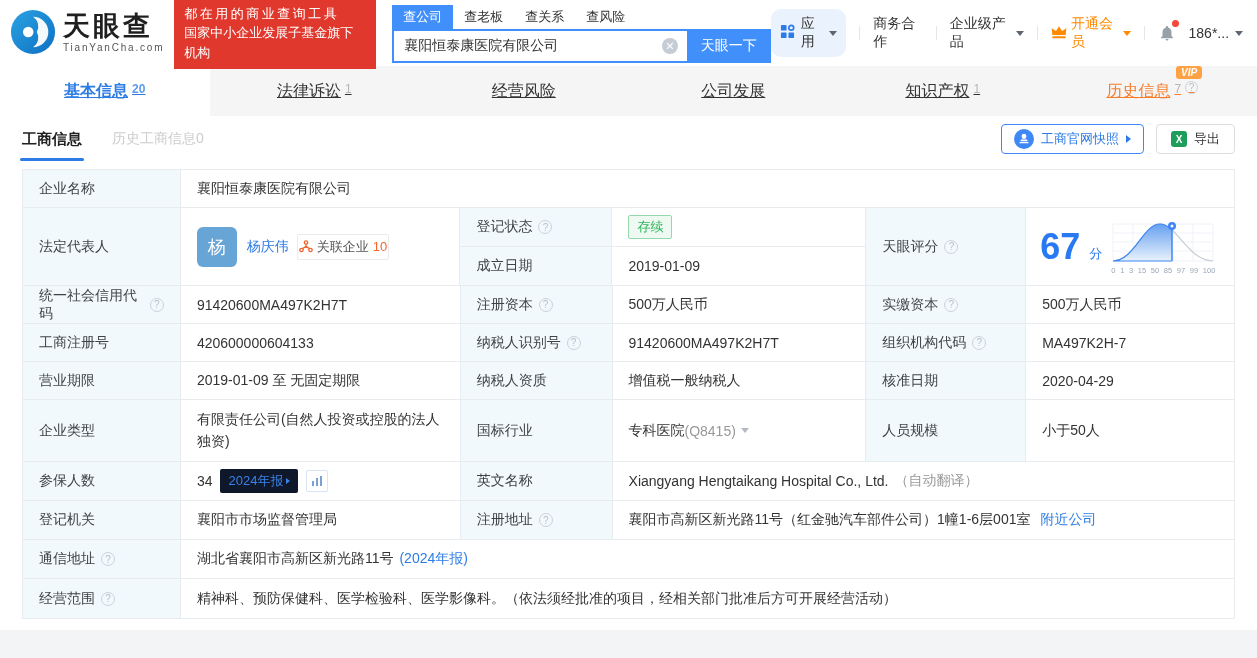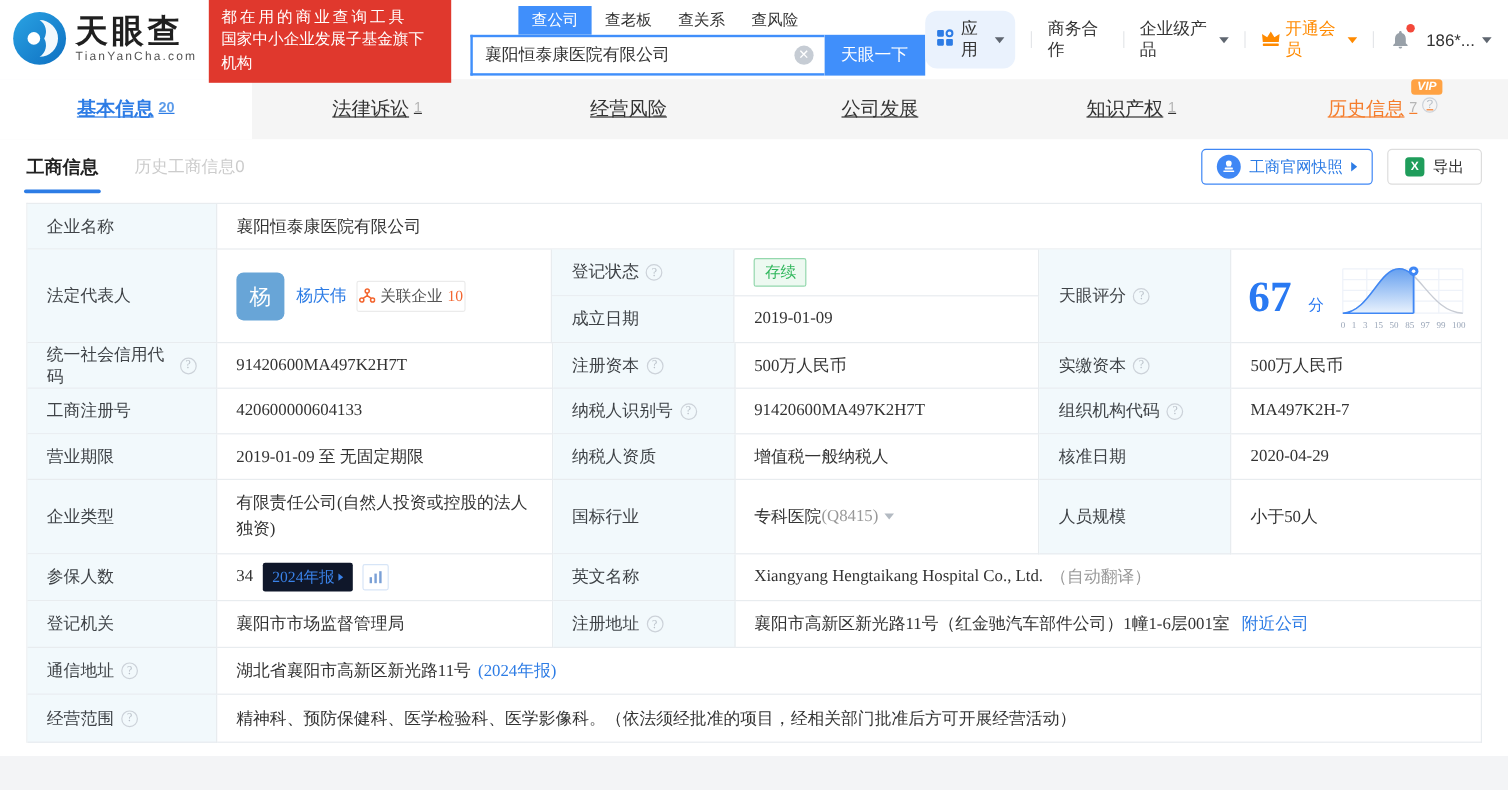--- a/index.html
+++ b/index.html
@@ -11,21 +11,21 @@
   .logo { display:flex; align-items:center; margin-left:10px; gap:7px; cursor:pointer; }
   .logo-text { display:flex; flex-direction:column; line-height:1; }
   .logo-title { font-size:27px; font-weight:bold; color:#1f1f1f; letter-spacing:3px; }
   .logo-sub { font-size:10px; color:#555; letter-spacing:1.8px; margin-top:3px; }
   .slogan { background:#e0382d; color:#fff; margin-left:10px; padding:7px 10px; font-size:13px; line-height:1.5; }
   .slogan .l1 { letter-spacing:2.5px; }
 
   .search-wrap { margin-left:16px; width:406px; margin-top:2px; }
   .search-tabs { display:flex; align-items:flex-end; font-size:13px; }
   .search-tab { padding:3px 11px; color:#333; cursor:pointer; }
-  .search-tab.active { background:#408ffb; color:#fff;margin-left:40px; }
+  .search-tab.active { background:#408ffb; color:#fff; }
   .search-box { display:flex; height:34px; }
   .input-holder { position:relative; flex:1; }
   .search-input { width:100%; height:34px; border:2px solid #408ffb; border-right:none;
     padding:0 32px 0 10px; font-size:14px; color:#333; outline:none; font-family:inherit; }
   .clear-btn { position:absolute; right:9px; top:50%; transform:translateY(-50%); width:16px; height:16px;
     border-radius:50%; background:#c6ccd4; color:#fff; font-size:11px; line-height:16px; text-align:center; cursor:pointer; }
   .search-btn { width:84px; background:#408ffb; color:#fff; font-size:14px; border:none; cursor:pointer; font-family:inherit; }
 
   .nav { margin-left:auto; margin-right:14px; display:flex; align-items:center; gap:13px; font-size:14px; color:#333; }
   .apps-pill { display:flex; align-items:center; gap:6px; background:#eaf2fd; padding:6px 9px; border-radius:10px; cursor:pointer; }
@@ -63,21 +63,21 @@
     background:#fff; height:30px; padding:0 14px; border-radius:4px; font-size:13px; cursor:pointer; font-family:inherit; }
   .snap-arrow { width:0; height:0; border-top:4px solid transparent; border-bottom:4px solid transparent;
     border-left:5px solid #2d7ce5; display:inline-block; }
   .stamp { width:20px; height:20px; border-radius:50%; background:#3f87f5; display:inline-flex;
     align-items:center; justify-content:center; flex:none; }
   .xls { width:16px; height:16px; background:#1f9d5b; color:#fff; font-size:10px; font-weight:bold;
     border-radius:3px; display:inline-flex; align-items:center; justify-content:center; flex:none; }
 
   
   .table-wrap { margin:7px 22px 0; }
-  .biz-table { border:1px solid #e8ecef; border-right:none; border-bottom:none; font-size:14px;font-family:Liberation Serif, serif; }
+  .biz-table { border:1px solid #e8ecef; border-right:none; border-bottom:none; font-size:14px; }
   .trow { display:flex; }
   .cell { border-right:1px solid #e8ecef; border-bottom:1px solid #e8ecef; display:flex;
     align-items:center; padding:0 16px; }
   .lbl { background:#f2f9fc; color:#3f4347; }
   .val { color:#333; }
   .c-l1{width:158px} .c-v1{width:280px} .c-l2{width:152px} .c-v2{width:254px} .c-l3{width:160px} .c-v3{width:209px}
   .c-span3{width:623px} .c-span5{width:1055px}
   .h38{height:38px} .h39{height:39px} .h40{height:40px} .h62{height:62px} .h78{height:78px}
   .flex1{flex:1}
   .subcol { display:flex; flex-direction:column; width:406px; }
@@ -98,21 +98,21 @@
     display:inline-flex; align-items:center; gap:3px; margin-left:8px; cursor:pointer; }
   .pill-arrow { width:0; height:0; border-top:3.5px solid transparent; border-bottom:3.5px solid transparent;
     border-left:4.5px solid #3a82e8; display:inline-block; }
   .mini-btn { width:22px; height:22px; border:1px solid #d7e5f7; border-radius:2px; display:inline-flex;
     align-items:center; justify-content:center; background:#fff; margin-left:8px; cursor:pointer; }
   .gray { color:#999; }
   .caret-gray { width:0; height:0; border-left:4px solid transparent; border-right:4px solid transparent;
     border-top:5px solid #b3bac2; display:inline-block; margin-left:5px; }
   .gap6 { margin-left:6px; } .gap10 { margin-left:10px; }
 
-  .score-cell { padding:0 8px 0 14px; gap:14px; }
+  .score-cell { padding:0 8px 0 14px; gap:9px; }
   .score-num { font-size:36px; font-weight:bold; color:#2979f2; line-height:1; }
   .score-unit { font-size:13px; color:#2979f2; margin-top:14px; }
   .score-chart { display:flex; flex-direction:column; }
   .ticks { display:flex; justify-content:space-between; width:104px; font-size:7.5px; color:#9aa6b8; margin-top:1px; }
 </style>
 </head>
 <body>
 
 <div class="header">
   <div class="logo">

